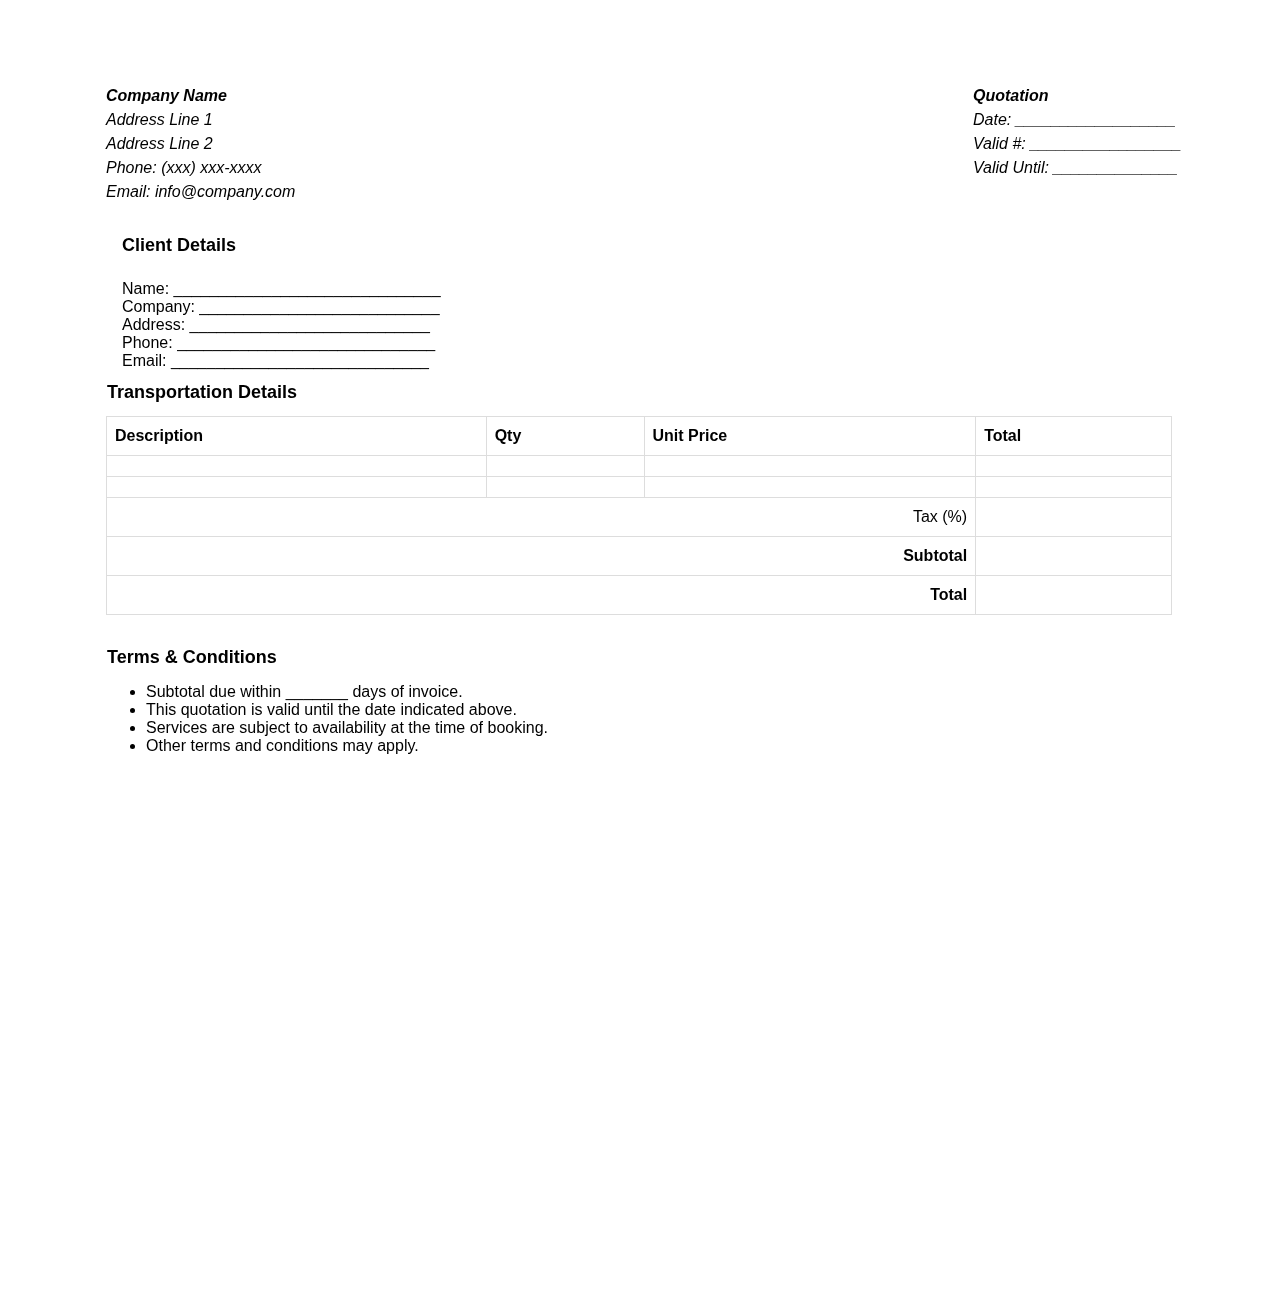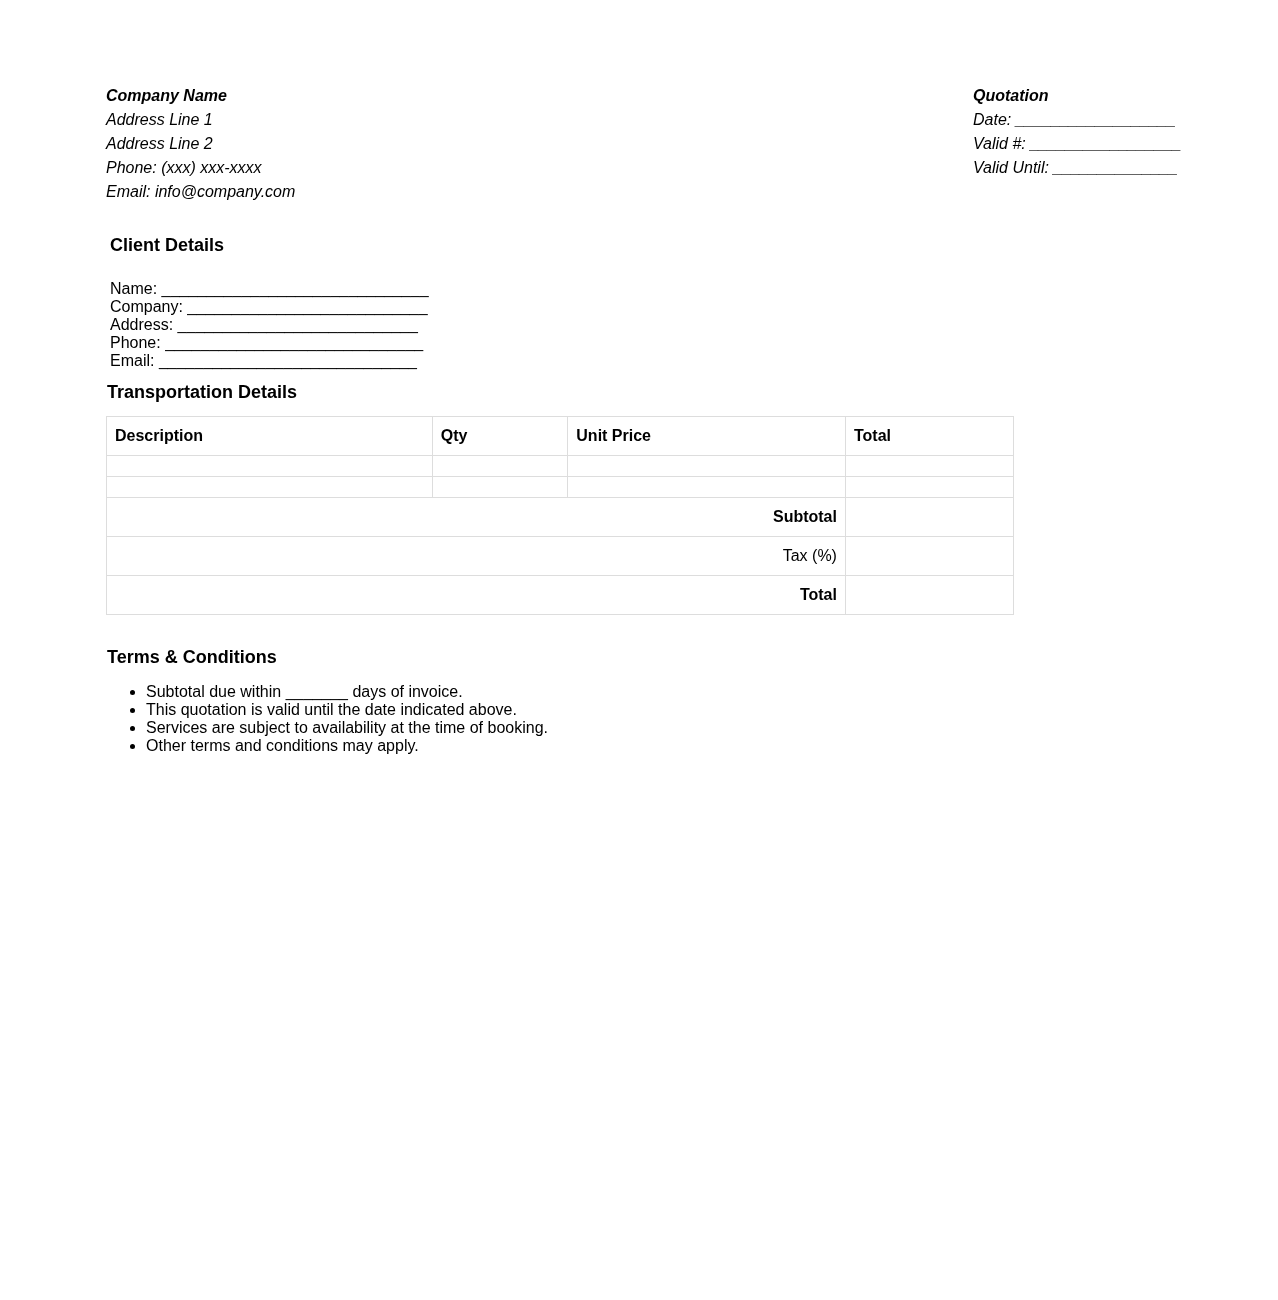--- a/index.html
+++ b/index.html
@@ -47,41 +47,41 @@
 
     
     h2.section {
       font-size: 18px;
       font-weight: bold;
       margin: 0;
       line-height: 22px;
     }
     .client-section {
       position: absolute;
-      left: 4px;
+      left: 16px;
       top: 150px;
     }
     .client-fields {
       margin-top: 24px;
       font-size: 16px;
       line-height: 18px;
     }
     .client-fields .row { white-space: nowrap; }
 
     
     .transport-section {
       position: absolute;
       left: 0;
       top: 297px;
       width: 1066px;
     }
     .transport-section h2 { margin-left: 1px; }
     table.items {
       margin-top: 13px;
-      width: 908px;
+      width: 1066px;
       border-collapse: collapse;
       font-size: 16px;
     }
     table.items th, table.items td {
       border: 1px solid #dddddd;
       padding: 0 8px;
       text-align: left;
     }
     table.items th {
       height: 38px;
@@ -168,25 +168,25 @@
           <td></td>
           <td></td>
         </tr>
         <tr class="blank">
           <td></td>
           <td></td>
           <td></td>
           <td></td>
         </tr>
         <tr class="summary">
+          <td colspan="3" class="sum-label">Tax (%)</td>
+          <td></td>
+        </tr>
+        <tr class="summary">
           <td colspan="3" class="sum-label bold">Subtotal</td>
-          <td></td>
-        </tr>
-        <tr class="summary">
-          <td colspan="3" class="sum-label">Tax (%)</td>
           <td></td>
         </tr>
         <tr class="summary">
           <td colspan="3" class="sum-label bold">Total</td>
           <td></td>
         </tr>
       </tbody>
     </table>
   </div>
 

